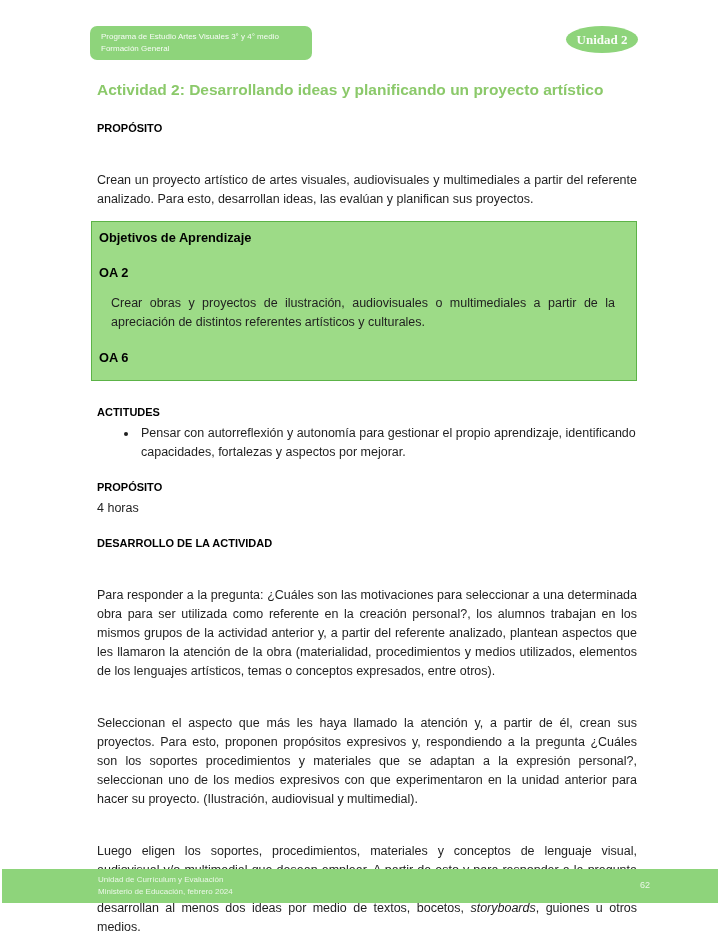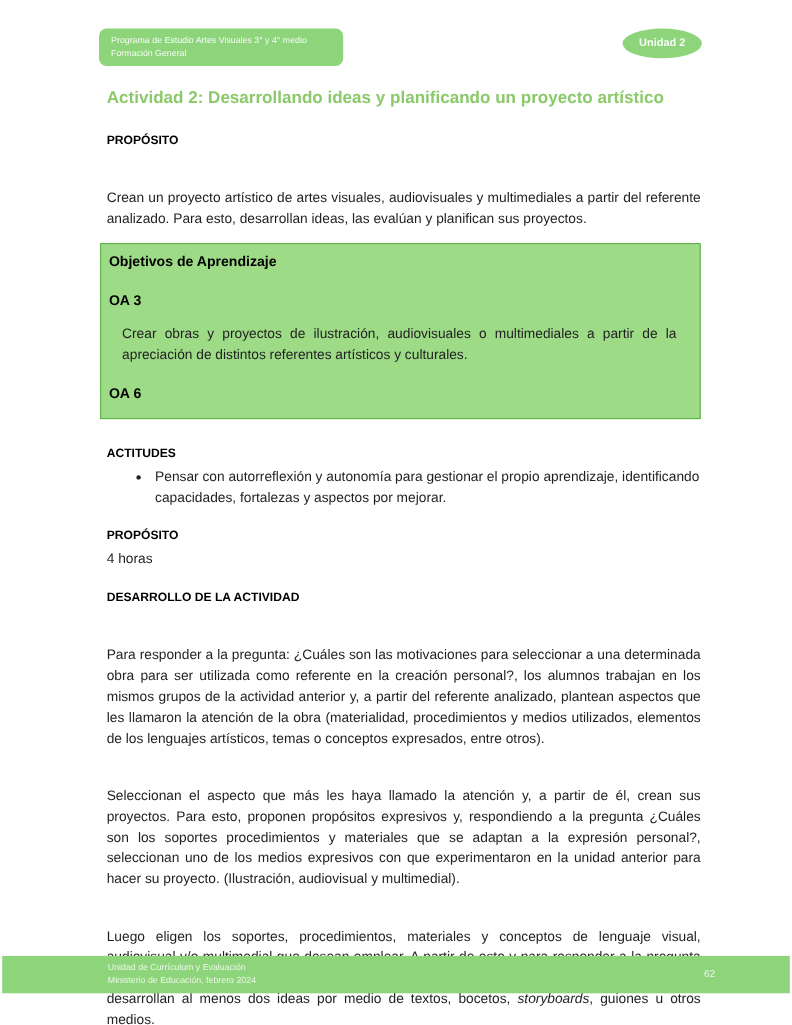--- a/index.html
+++ b/index.html
@@ -16,22 +16,22 @@
     font-family:"Liberation Sans",sans-serif;color:var(--ink);
   }
   
   .header{position:absolute;top:26px;left:90px;width:548px;display:flex;
     justify-content:space-between;align-items:flex-start;}
   .badge-left{
     background:var(--green);color:rgba(255,255,255,.92);font-size:8px;line-height:12px;
     padding:5px 11px;border-radius:7px;width:222px;min-height:34px;
   }
   .badge-unit{
-    background:var(--green);color:rgba(255,255,255,.95);font-size:10px;font-weight:bold;
-    width:72px;height:27px;border-radius:50%;display:flex;align-items:center;justify-content:center;
+    background:var(--green);color:rgba(255,255,255,.95);font-size:13px;font-weight:bold;
+    width:72px;height:27px;border-radius:50%;display:flex;align-items:center;justify-content:center;font-family:Liberation Serif, serif;
   }
   
   .content{position:absolute;top:80px;left:97px;width:540px;font-size:12.5px;line-height:19px;}
   .title{color:var(--title-green);font-size:15.5px;line-height:19px;font-weight:bold;margin:0 0 20px 0;}
   .sec-h{font-size:11px;font-weight:bold;color:#000;margin:16px 0 2px 0;line-height:19px;}
   .body-p{margin:0 0 10px 0;}
   .just{text-align:justify;margin-top:33px;}
   
   .oa-box{
     background:var(--box-green);border:1px solid var(--box-border);
@@ -68,21 +68,21 @@
   <div class="content">
 
     <h1 class="title">Actividad 2: Desarrollando ideas y planificando un proyecto artístico</h1>
 
     <h2 class="sec-h">PROPÓSITO</h2>
     <p class="body-p just">Crean un proyecto artístico de artes visuales, audiovisuales y multimediales a partir del referente analizado. Para esto, desarrollan ideas, las evalúan y planifican sus proyectos.</p>
 
     <div class="oa-box">
       <h3 class="oa-heading">Objetivos de Aprendizaje</h3>
       <div>
-        <h4 class="oa-code">OA 3</h4>
+        <h4 class="oa-code">OA 2</h4>
         <p class="oa-text just">Crear obras y proyectos de ilustración, audiovisuales o multimediales a partir de la apreciación de distintos referentes artísticos y culturales.</p>
       </div>
       <div>
         <h4 class="oa-code">OA 6</h4>
       </div>
     </div>
 
     <h2 class="sec-h">ACTITUDES</h2>
     <ul class="bullet-list">
       <li>

